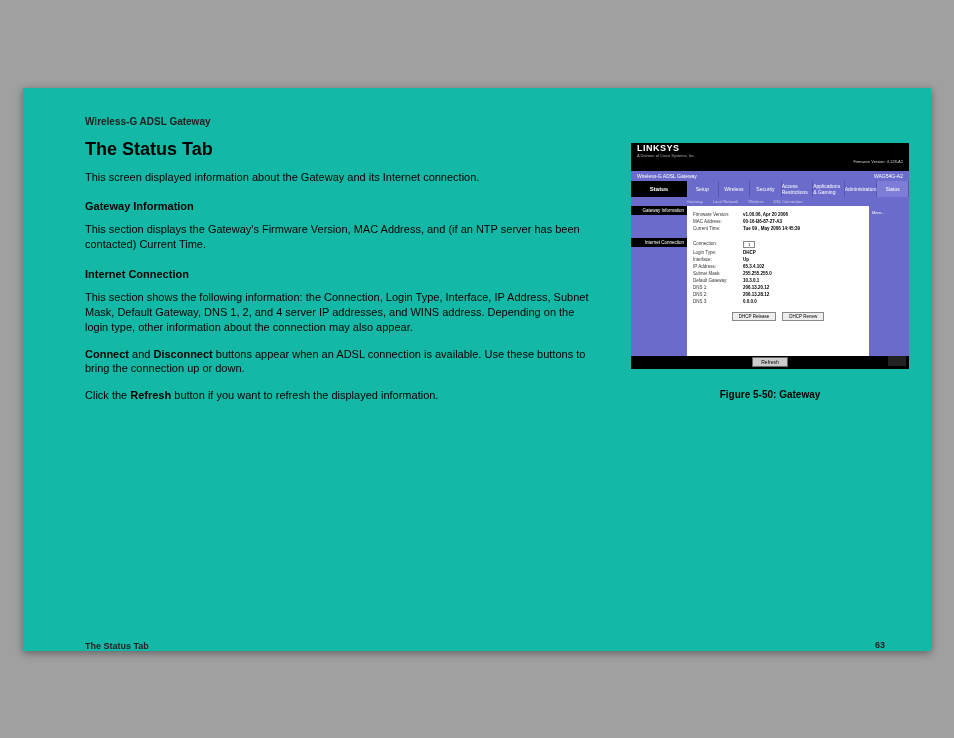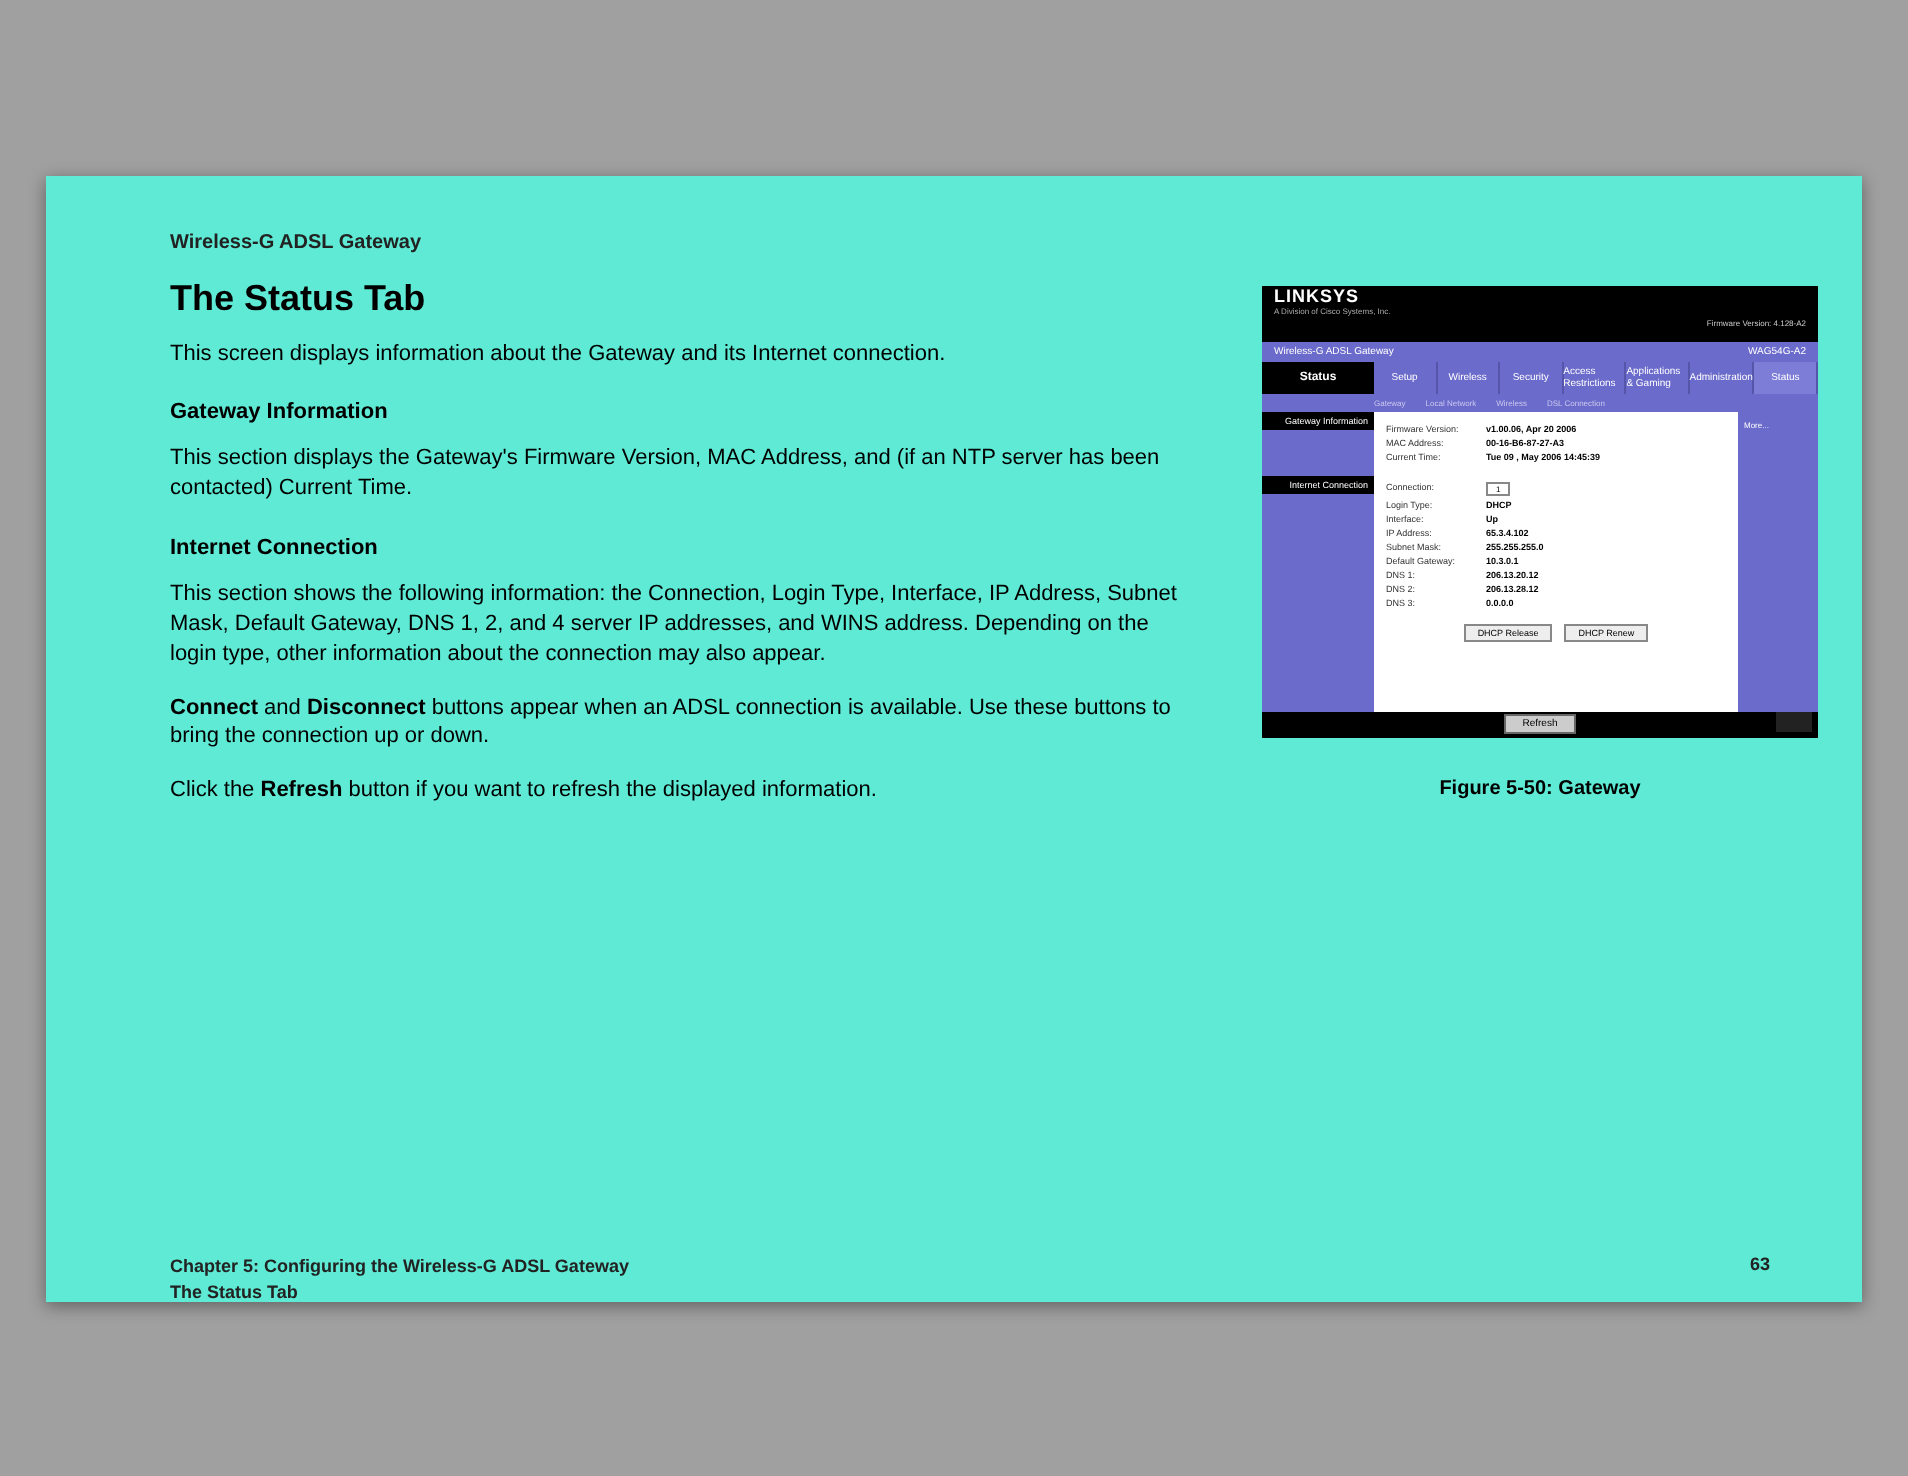--- a/index.html
+++ b/index.html
@@ -1,17 +1,17 @@
 <!DOCTYPE html>
 <html><head>
 <meta charset="utf-8">
 <style>
 html,body{margin:0;padding:0}
 body{width:954px;height:738px;background:#a0a0a0;font-family:Arial,Helvetica,sans-serif;display:flex;align-items:center;justify-content:center}
-.page{width:908px;height:563px;background:#5eead4;box-shadow:0 2px 8px rgba(0,0,0,.4);position:relative;color:#000}
+.page{width:908px;height:563px;background:#14b8a6;box-shadow:0 2px 8px rgba(0,0,0,.4);position:relative;color:#000}
 .inner{padding:28px 46px 0 62px;position:relative;height:100%}
 .doc-header{font-size:10px;font-weight:bold;color:#222;margin-bottom:12px}
 h1{font-size:18px;font-weight:900;margin:0 0 10px 0;font-family:Arial,Helvetica,sans-serif}
 h2{font-size:13px;font-weight:normal;margin:0 0 14px 0}
 h3{font-size:11px;font-weight:bold;margin:16px 0 10px 0}
 .body-text{font-size:11px;line-height:1.35;margin:0 0 12px 0;max-width:510px}
 .b{font-weight:bold}
 .columns{display:flex;gap:26px}
 .col-left{flex:0 0 520px}
 .col-right{flex:1;display:flex;flex-direction:column;align-items:center;padding-top:4px}
@@ -50,21 +50,21 @@
 </style>
 </head>
 <body>
 
 <div class="page">
  <div class="inner">
   <div class="doc-header">Wireless-G ADSL Gateway</div>
   <div class="columns">
    <div class="col-left">
     <h1>The Status Tab</h1>
-    <p class="body-text">This screen displays information about the Gateway and its Internet connection.</p>
+    <p class="body-text">This screen displayed information about the Gateway and its Internet connection.</p>
     <h3>Gateway Information</h3>
     <p class="body-text">This section displays the Gateway's Firmware Version, MAC Address, and (if an NTP server has been contacted) Current Time.</p>
     <h3>Internet Connection</h3>
     <p class="body-text">This section shows the following information: the Connection, Login Type, Interface, IP Address, Subnet Mask, Default Gateway, DNS 1, 2, and 4 server IP addresses, and WINS address. Depending on the login type, other information about the connection may also appear.</p>
     <p class="body-text">
       <span class="b">Connect</span><span> and </span><span class="b">Disconnect</span><span> buttons appear when an ADSL connection is available. Use these buttons to bring the connection up or down.</span>
     </p>
     <p class="body-text">
       <span>Click the </span><span class="b">Refresh</span><span> button if you want to refresh the displayed information.</span>
     </p>
@@ -168,19 +168,18 @@
         <span class="fig-foot-btn">Refresh</span>
       </div>
       <div class="fig-logo"></div>
     </div>
     <div class="caption">Figure 5-50: Gateway</div>
    </div>
   </div>
 
   <div class="footer">
     <div class="footer-left">
-      <div>Chapter 5: Configuring the Wireless-G ADSL Gateway</div>
       <div>The Status Tab</div>
     </div>
     <div>63</div>
   </div>
  </div>
 </div>
 
 </body></html>

